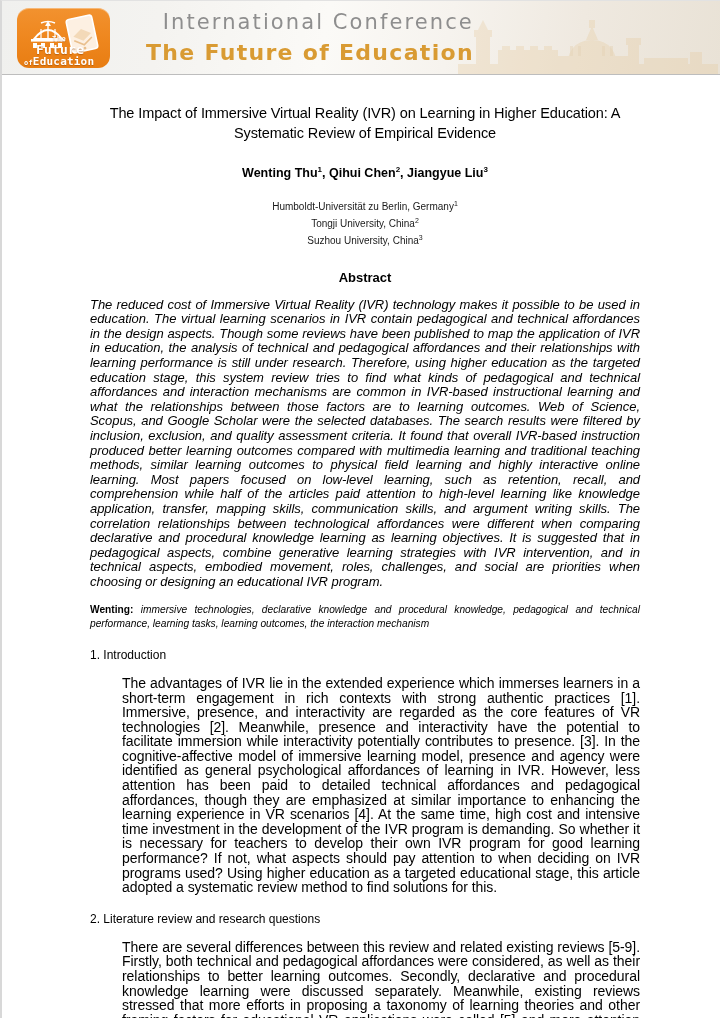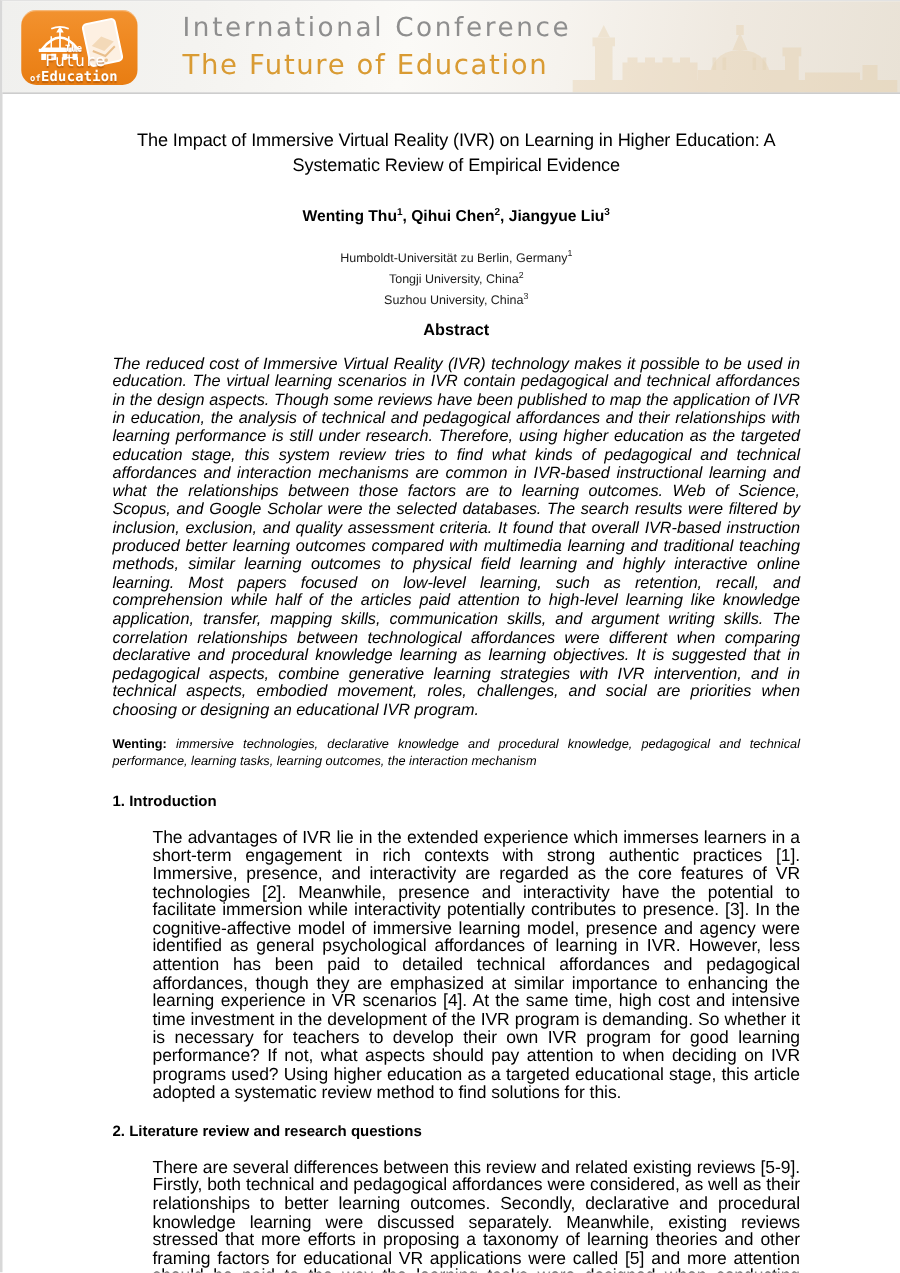--- a/index.html
+++ b/index.html
@@ -61,42 +61,42 @@
     position: absolute;
     left: 7px;
     bottom: 1px;
     width: 104px;
     color: #ffffff;
     font-family: "DejaVu Sans Mono", monospace;
     line-height: 1.0;
     text-shadow: 0 1px 1px rgba(150,70,0,.55);
   }
   .logo-the   { font-size: 7px;  letter-spacing: .5px; margin-left: 28px; font-weight: bold; }
-  .logo-fut   { font-size: 13px; font-weight: normal; letter-spacing: .2px; margin-left: 12px; }
+  .logo-fut   { font-size: 13px; font-weight: bold; letter-spacing: .2px; margin-left: 12px; }
   .logo-edu   { font-size: 11px; font-weight: bold; letter-spacing: .2px; }
   .logo-edu .sm { font-size: 7px; }
 
   .banner-text {
     position: absolute;
     left: 144px;
     top: 6px;
   }
   .banner-line1 {
     font-family: "DejaVu Sans", sans-serif;
     font-size: 21px;
     color: #8e8e8e;
     letter-spacing: 2.1px;
     line-height: 30px;
     white-space: nowrap;
     text-align: right;
   }
   .banner-line2 {
     font-family: "DejaVu Sans", sans-serif;
     font-size: 22px;
-    font-weight: normal;
+    font-weight: bold;
     color: #d99b33;
     letter-spacing: 1.3px;
     line-height: 32px;
     white-space: nowrap;
   }
 
   
   .doc {
     padding: 0 80px 0 88px;
     position: relative;
@@ -122,21 +122,21 @@
   .affiliations {
     margin-top: 17px;
     text-align: center;
     font-size: 10px;
     line-height: 13.5px;
     color: #1a1a1a;
   }
   .affiliations sup { font-size: 7px; }
 
   .abstract-head {
-    margin-top: 8px;
+    margin-top: 22px;
     text-align: center;
     font-size: 13px;
     font-weight: bold;
   }
 
   .abstract-body {
     margin-top: 13px;
     font-size: 13px;
     line-height: 14.6px;
     font-style: italic;
@@ -150,21 +150,21 @@
     line-height: 14.2px;
     text-align: justify;
   }
   .keywords .kw-label { font-weight: bold; font-style: normal; }
   .keywords .kw-list  { font-style: italic; }
 
   .section-head {
     margin-top: 17px;
     margin-bottom: 2px;
     font-size: 12px;
-    font-weight: bold;
+    font-weight: normal;
   }
 
   .para {
     font-size: 14px;
     line-height: 14.6px;
     text-align: justify;
     letter-spacing: -0.05px;
     margin-left: 32px;
   }
   .para.nojust { text-align: left; }

